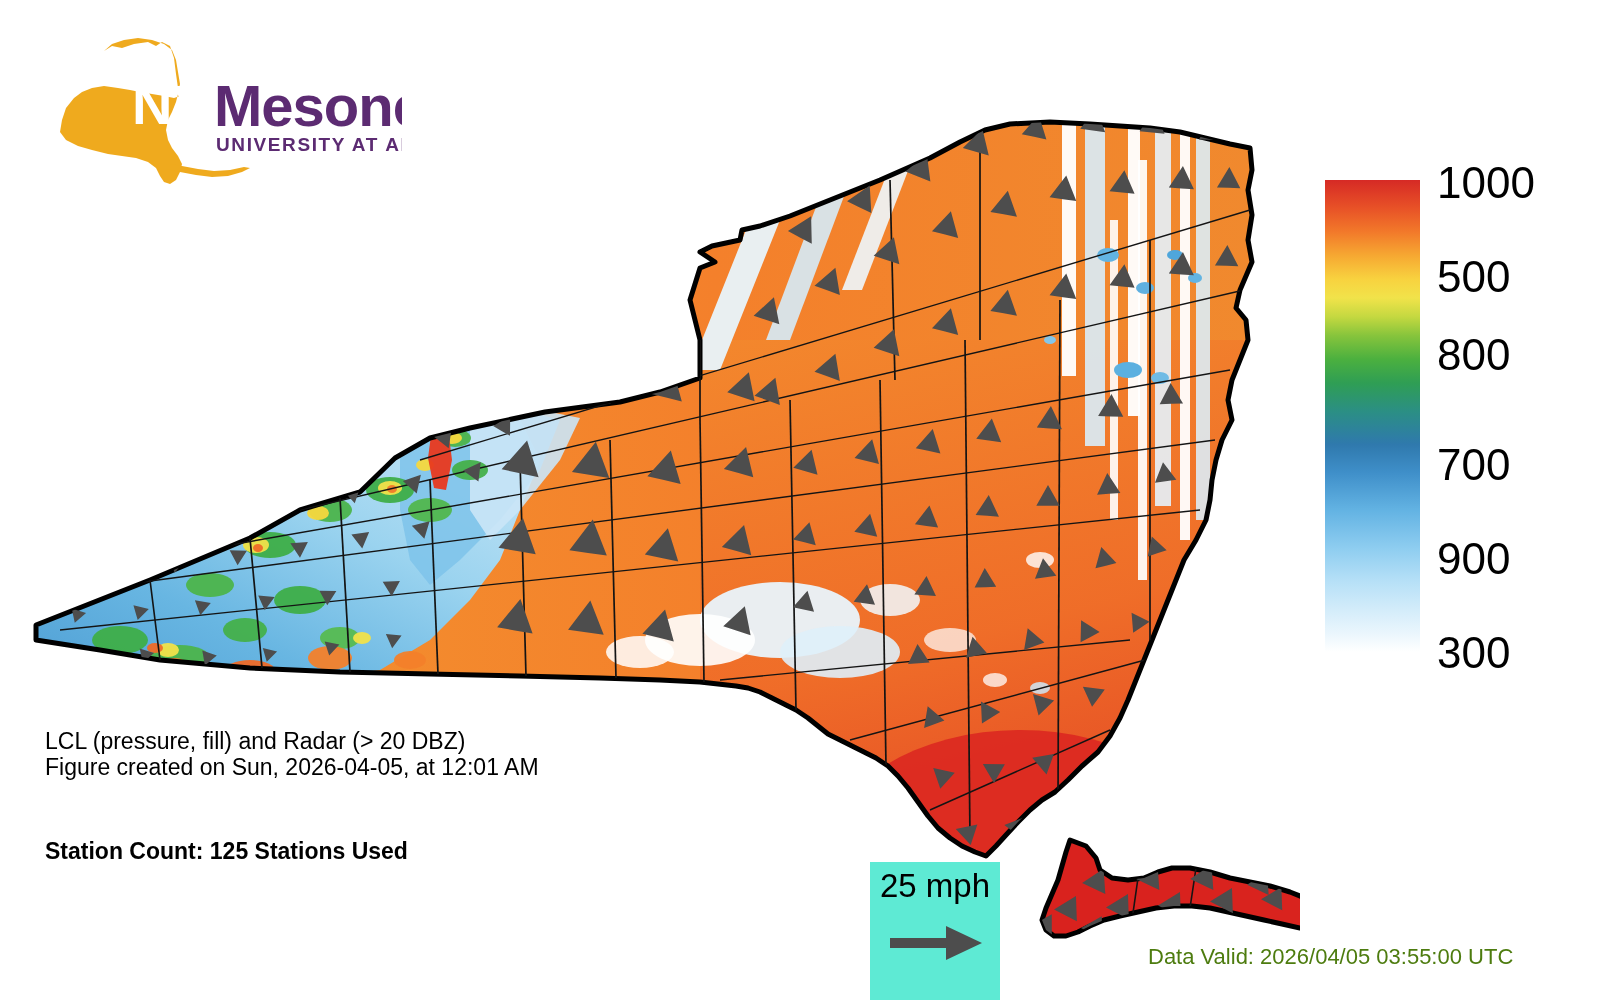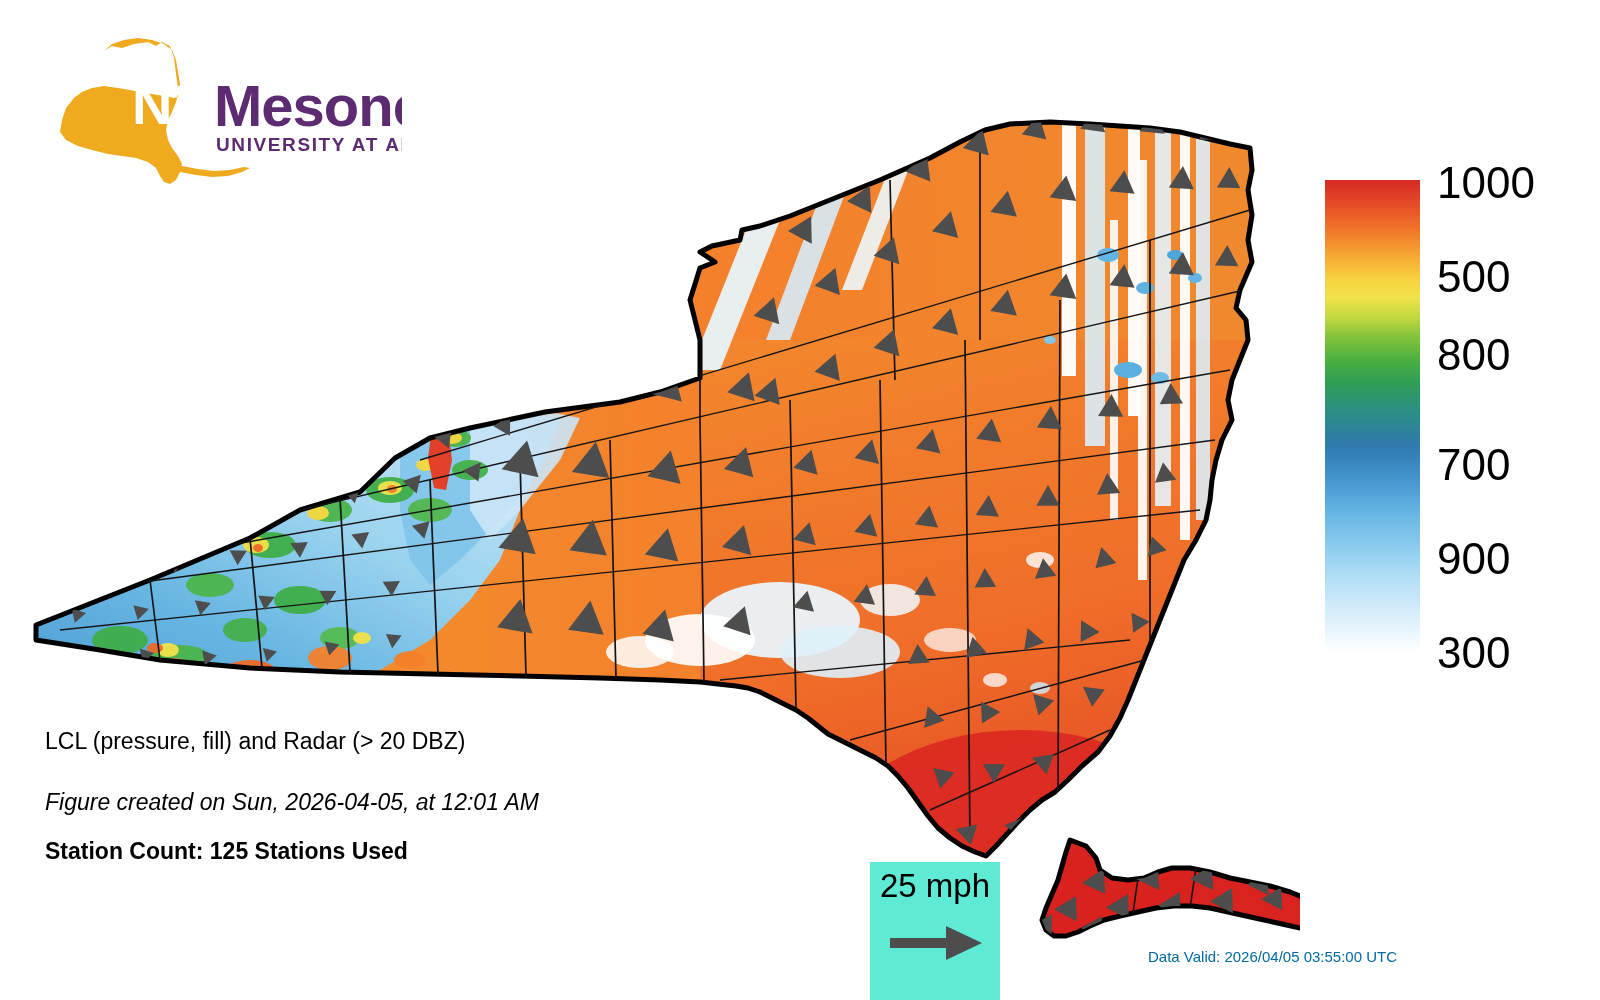--- a/index.html
+++ b/index.html
@@ -38,33 +38,33 @@
       #e85227 94%,
       #d62a25 100%);
   }
   .cb-tick{position:absolute;left:112px;font-size:44px;line-height:33px;
            color:#000;white-space:nowrap;}
 
   
   .caption-line{position:absolute;left:45px;font-size:23px;line-height:31px;
                 color:#000;white-space:nowrap;}
   #cap0{top:726px;}
-  #cap1{top:787px;font-style:italic;}
+  #cap1{top:752px;}
   #cap2{top:836px;font-weight:bold;}
 
   
   #wind-legend{position:absolute;left:870px;top:862px;width:130px;height:138px;
                background:#5eead4;}
   #wind-legend-label{position:absolute;left:10px;top:5px;font-size:33px;
                      line-height:38px;color:#000;white-space:nowrap;}
   #wind-legend-arrow{position:absolute;left:16px;top:58px;width:100px;height:46px;}
 
   
-  #data-valid{position:absolute;left:1148px;top:946px;font-size:15px;
-              line-height:22px;color:#0369a1;white-space:nowrap;}
+  #data-valid{position:absolute;left:1148px;top:946px;font-size:22px;
+              line-height:22px;color:#4d7c0f;white-space:nowrap;}
 </style>
 </head>
 <body>
 
 <div id="logo">
   <svg viewBox="0 0 350 150" width="350" height="150">
 
     <g>
       <path fill="#EFAA1E" d="M52,15 L60,10 L70,12 L82,8 L96,6 L104,10 L110,6 L118,10
         L122,22 L124,38 L126,52 L128,60 L122,62 L112,60 L100,58 L88,56

